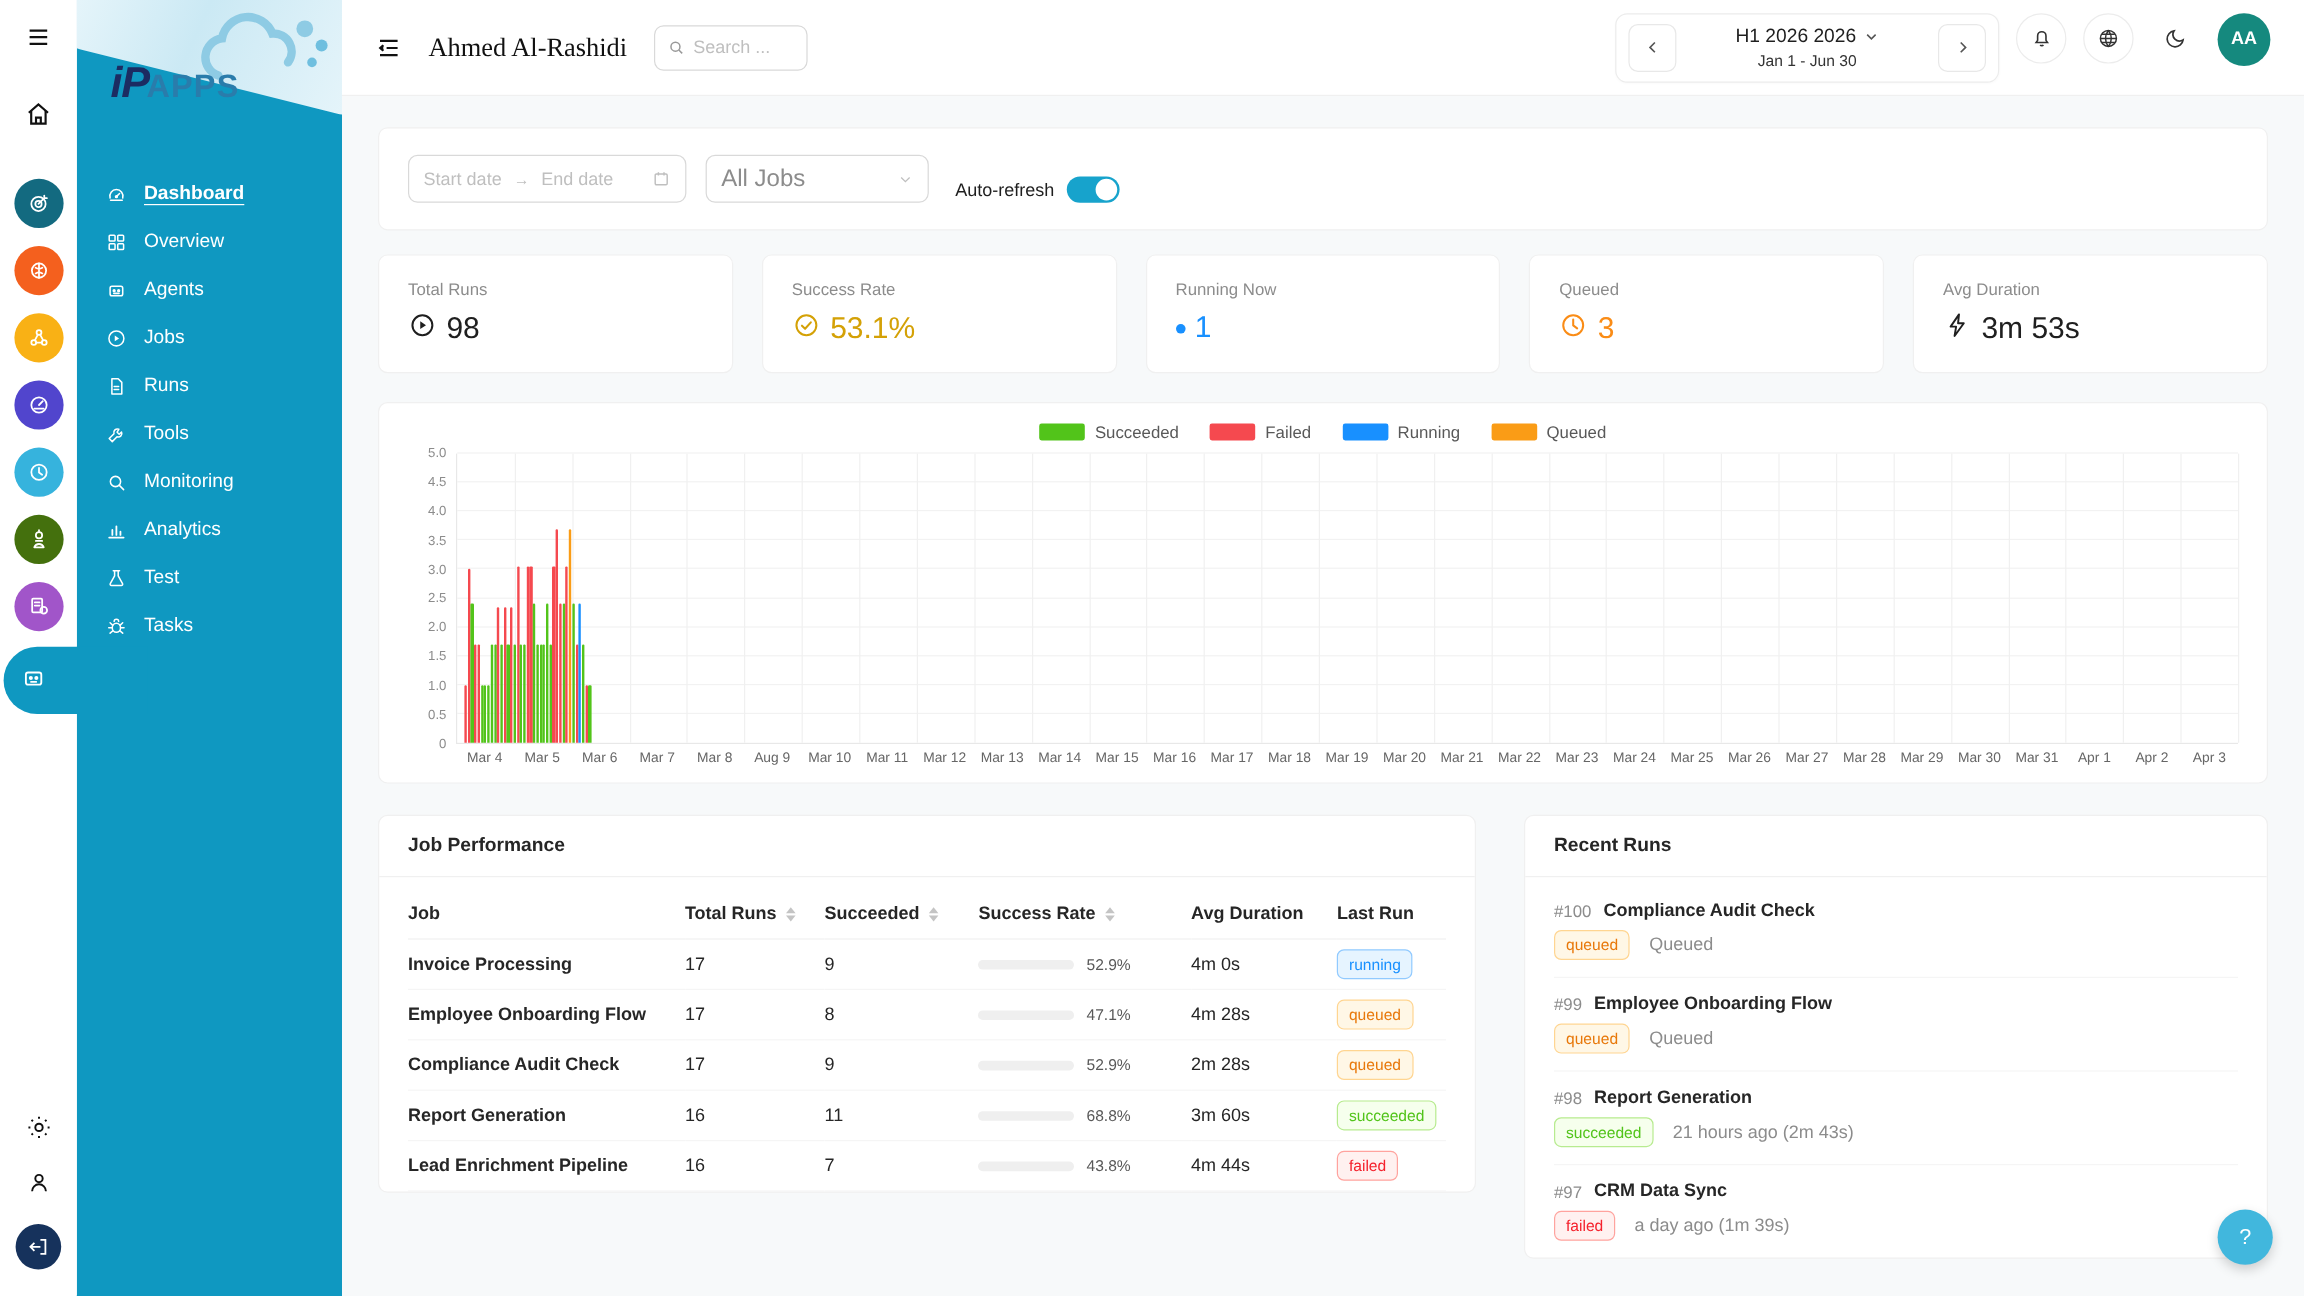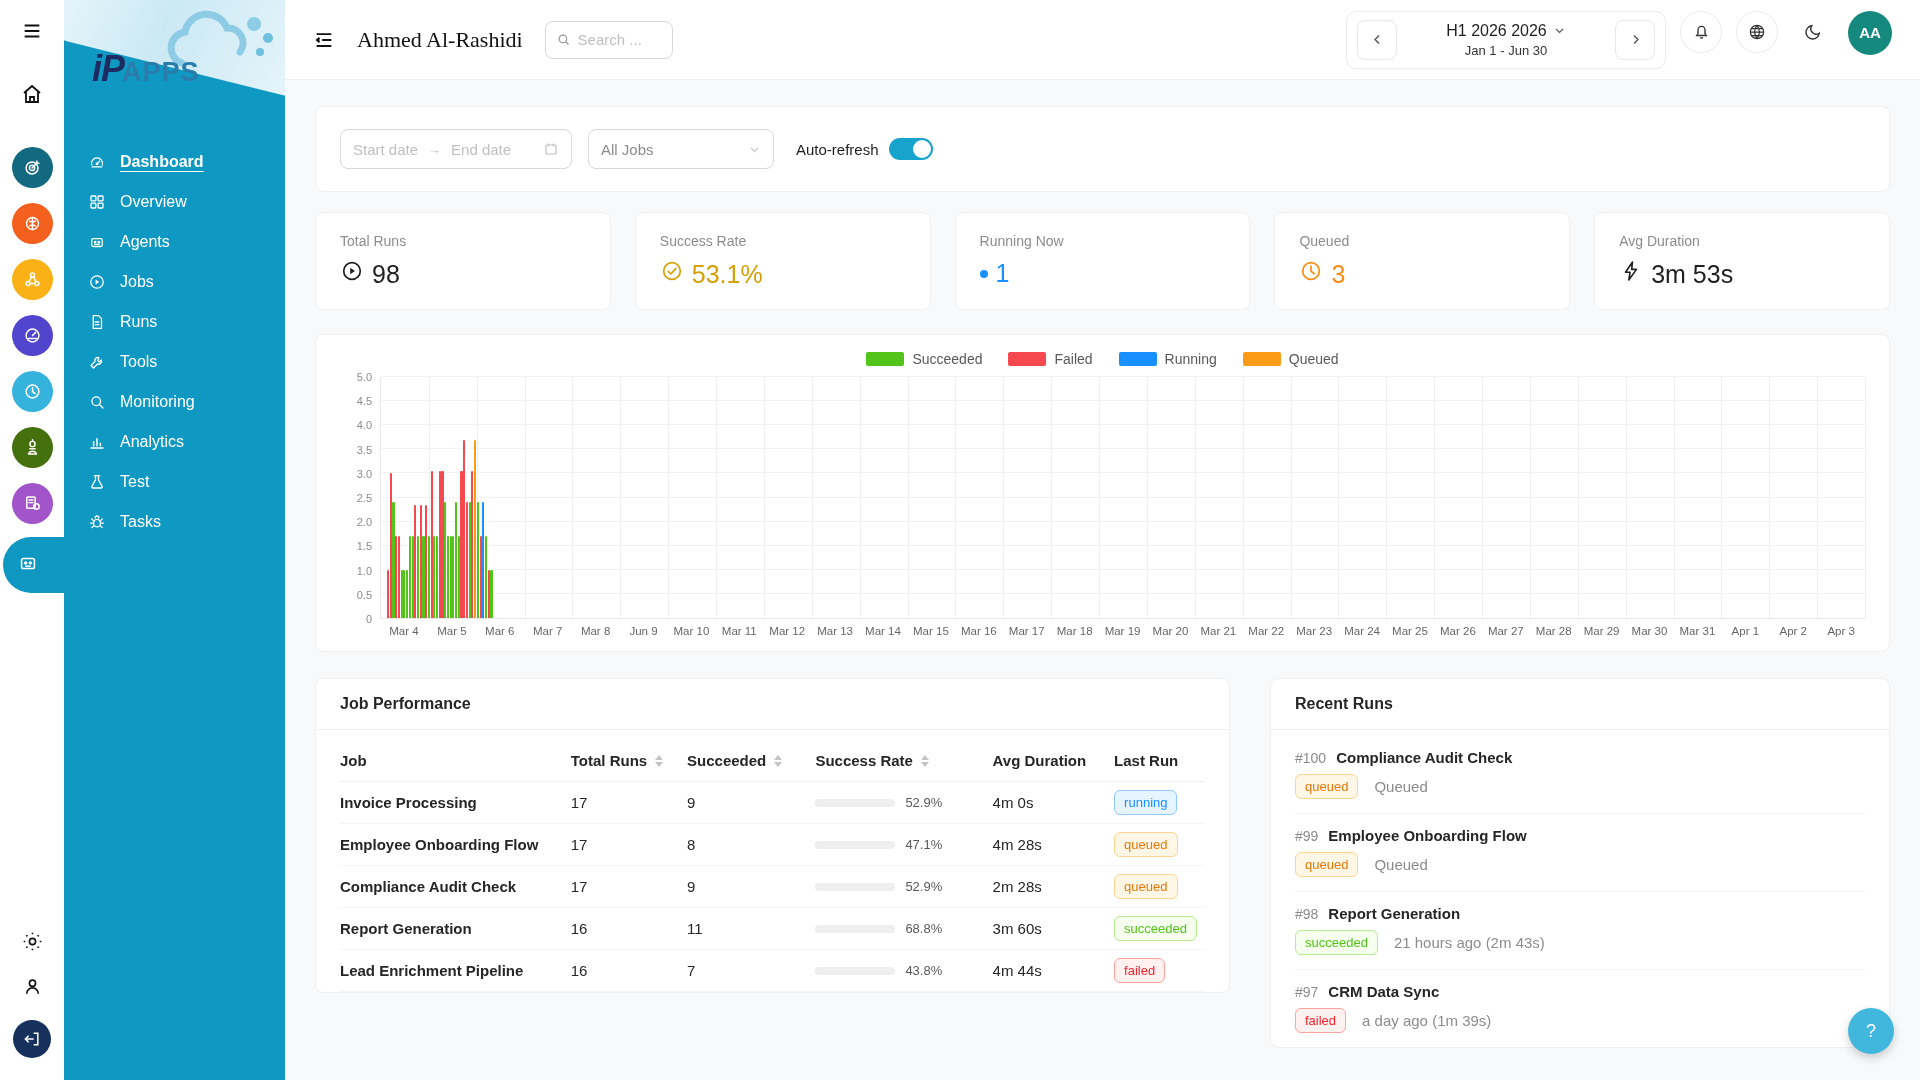--- a/index.html
+++ b/index.html
@@ -59,26 +59,26 @@
   .icon-btn { width:42px; height:42px; border-radius:50%; border:1px solid #ececec; background:#fff;
     display:flex; align-items:center; justify-content:center; color:#333; cursor:pointer; }
   .icon-btn.plain { border:none; }
   .avatar { width:44px; height:44px; border-radius:50%; background:#15897e; color:#fff; font-size:15px;
     font-weight:bold; display:flex; align-items:center; justify-content:center; cursor:pointer; }
 
   .content { padding:26px 30px 0 30px; height:999px; overflow:hidden; }
   .card { background:#fff; border:1px solid #f0f0f0; border-radius:8px; }
 
   
-  .filter-card { display:flex; align-items:center; gap:16px; padding:22px 24px; }
+  .filter-card { display:flex; align-items:flex-end; gap:16px; padding:22px 24px; }
   .range-picker { display:flex; align-items:center; gap:10px; width:232px; height:40px;
     border:1px solid #d9d9d9; border-radius:8px; padding:0 12px; color:#bfbfbf; font-size:15px; background:#fff; cursor:text; }
   .range-picker .sep { color:#bfbfbf; font-size:13px; }
   .select-box { display:flex; align-items:center; justify-content:space-between; width:186px; height:40px;
-    border:1px solid #d9d9d9; border-radius:8px; padding:0 12px; color:#8c8c8c; font-size:15px; background:#fff; cursor:pointer; }
+    border:1px solid #d9d9d9; border-radius:8px; padding:0 12px; color:#8c8c8c; font-size:20px; background:#fff; cursor:pointer; }
   .auto-refresh { display:flex; align-items:center; gap:10px; margin-left:6px; font-size:15px; color:#1f1f1f; }
   .switch { width:44px; height:22px; border-radius:11px; background:#17a3cc; position:relative; cursor:pointer; }
   .switch .knob { position:absolute; right:2px; top:2px; width:18px; height:18px; border-radius:50%; background:#fff; }
 
   
   .stats-row { display:flex; gap:24px; margin-top:20px; }
   .stat-card { flex:1; padding:20px 24px; }
   .stat-label { font-size:14px; color:#8c8c8c; }
   .stat-value { display:flex; align-items:center; gap:8px; margin-top:10px; font-size:25px; color:#1f1f1f; }
   .stat-dot { width:8px; height:8px; border-radius:50%; background:#1890ff; }
@@ -651,21 +651,21 @@
   <span class="bar" style="left:106.6px;height:20.0%;background:#f5494f"></span>
   <span class="bar" style="left:109.4px;height:20.0%;background:#52c41a"></span>
             </div>
         </div>
         <div class="x-axis">
             <span class="x-tick">Mar 4</span>
             <span class="x-tick">Mar 5</span>
             <span class="x-tick">Mar 6</span>
             <span class="x-tick">Mar 7</span>
             <span class="x-tick">Mar 8</span>
-            <span class="x-tick">Jun 9</span>
+            <span class="x-tick">Aug 9</span>
             <span class="x-tick">Mar 10</span>
             <span class="x-tick">Mar 11</span>
             <span class="x-tick">Mar 12</span>
             <span class="x-tick">Mar 13</span>
             <span class="x-tick">Mar 14</span>
             <span class="x-tick">Mar 15</span>
             <span class="x-tick">Mar 16</span>
             <span class="x-tick">Mar 17</span>
             <span class="x-tick">Mar 18</span>
             <span class="x-tick">Mar 19</span>

